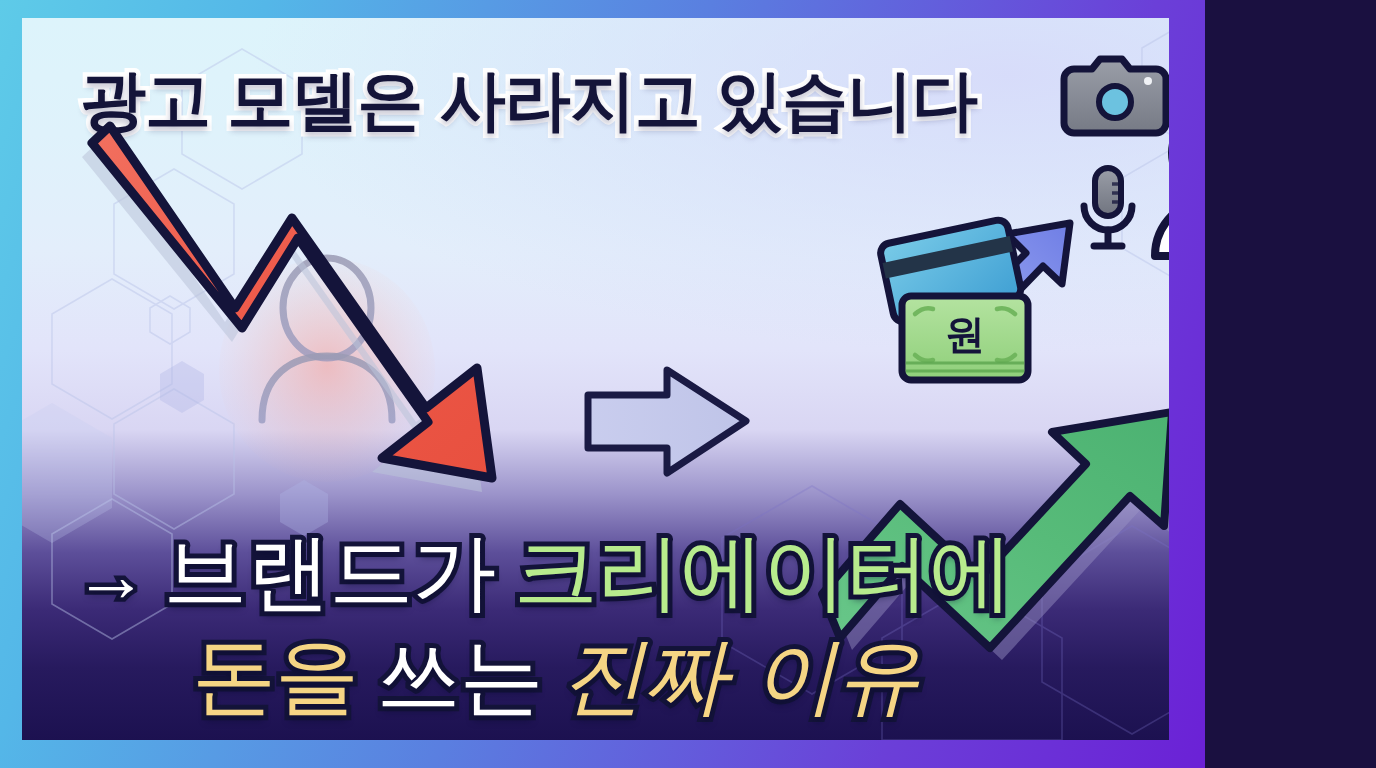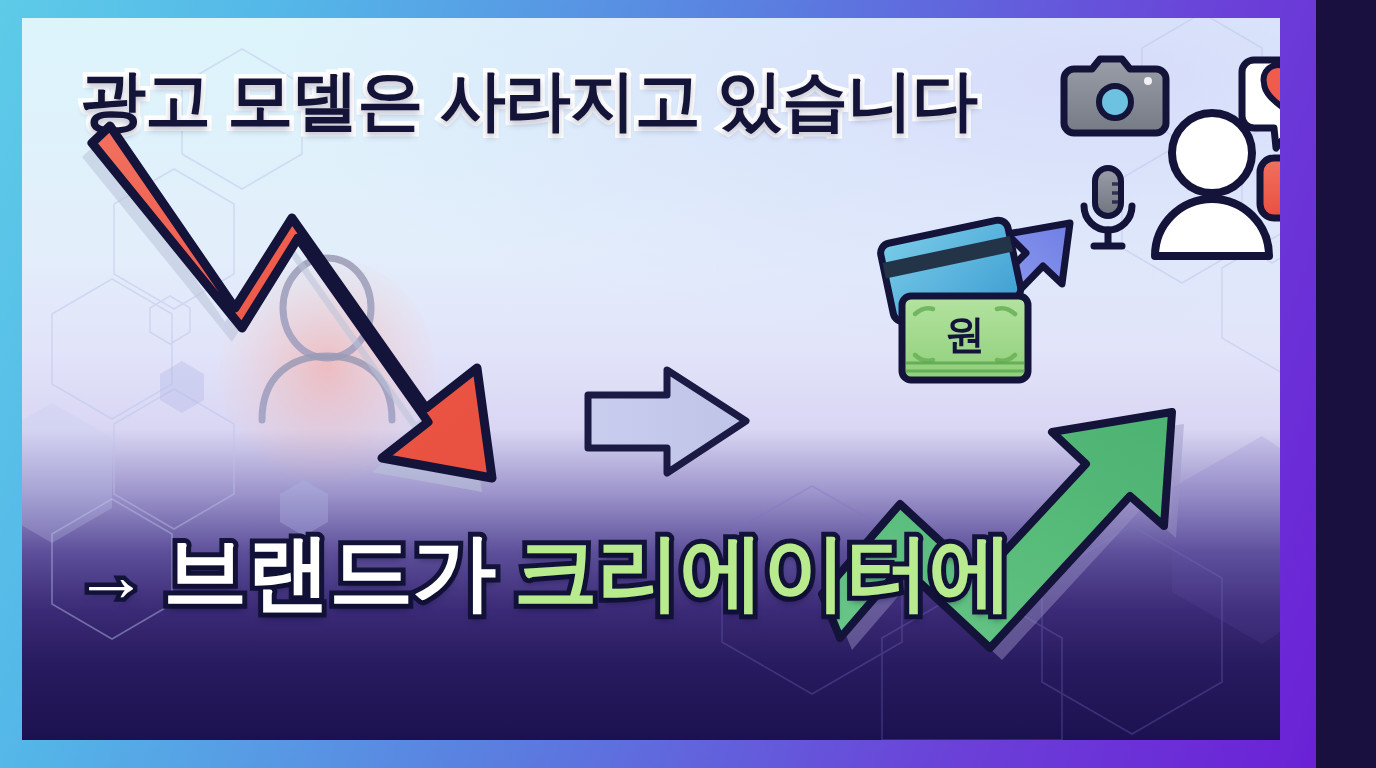--- a/index.html
+++ b/index.html
@@ -6,21 +6,21 @@
   html, body {
     width:1376px; height:768px;
     overflow:hidden;
     font-family:"Liberation Sans", sans-serif;
     background:#1a1040;
   }
 
   
   #thumb {
     position:relative;
-    width:1316px; height:768px;
+    width:1205px; height:768px;
     background:linear-gradient(110deg,#5ecbe8 0%,#54b7e8 18%,#5a7fe0 48%,#6b3fd8 78%,#6b21d6 100%);
     overflow:hidden;
   }
 
   
   #canvas {
     position:absolute;
     left:22px; top:18px; right:36px; bottom:28px;
     overflow:hidden;
     background:
@@ -78,21 +78,21 @@
   .lbl-invest{
     left:833px; top:397px;
     font-size:38px; color:#a9e68a;
     -webkit-text-stroke:8px #15153d;
     text-shadow:0 3px 4px rgba(20,20,60,.35);
   }
 
   
   .bottomline{
     position:absolute; white-space:nowrap;
-    font-weight:700; letter-spacing:-1px;
+    font-weight:400; letter-spacing:-1px;
   }
   .bl1{ left:52px; top:498px; font-size:84px; }
   .bl2{ left:170px; top:602px; font-size:84px; }
 
   .bl1 .w, .bl2 .w{
     color:#ffffff;
     -webkit-text-stroke:10px #14143a;
     paint-order:stroke fill;
     text-shadow:0 5px 7px rgba(10,10,45,.55);
   }
@@ -310,15 +310,18 @@
         <rect x="1238" y="140" width="86" height="60" rx="14" fill="url(#ytGrad)" stroke="#14143a" stroke-width="7"></rect>
         <path d="M1271,157 l28,13 l-28,13 z" fill="#ffffff" stroke="#14143a" stroke-width="5" stroke-linejoin="round"></path>
       </g>
     </svg>
 
 
     <div class="bottomline bl1">
       <span class="arrowglyph" style="margin-right: 0.22em;">→</span><span class="w" style="margin-right: 0.22em;">브랜드가</span><span class="g" style="margin-right: 0.22em;">크리에이터에</span>
     </div>
 
+    <div class="bottomline bl2">
+      <span class="y" style="margin-right: 0.22em;">돈을</span><span class="w" style="margin-right: 0.22em;">쓰는</span><span class="y2">진짜 이유</span>
+    </div>
 
   </div>
 </div>
 
 </body></html>

